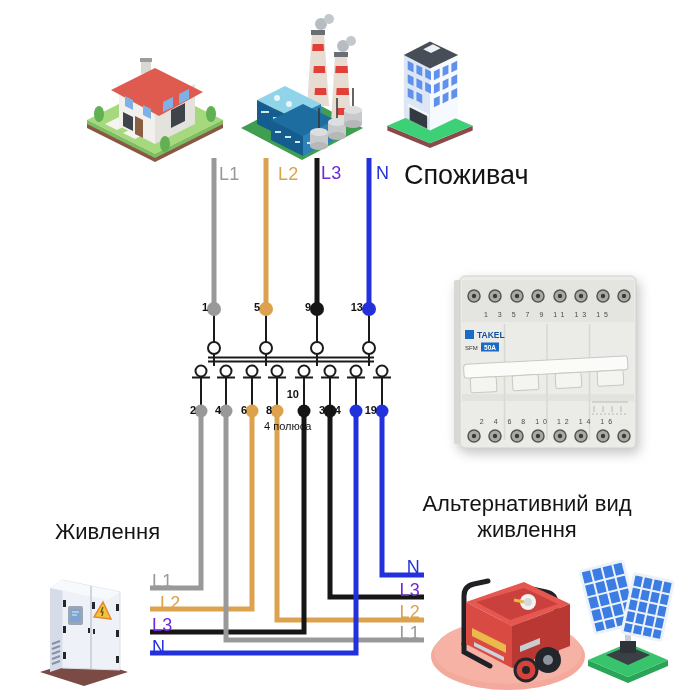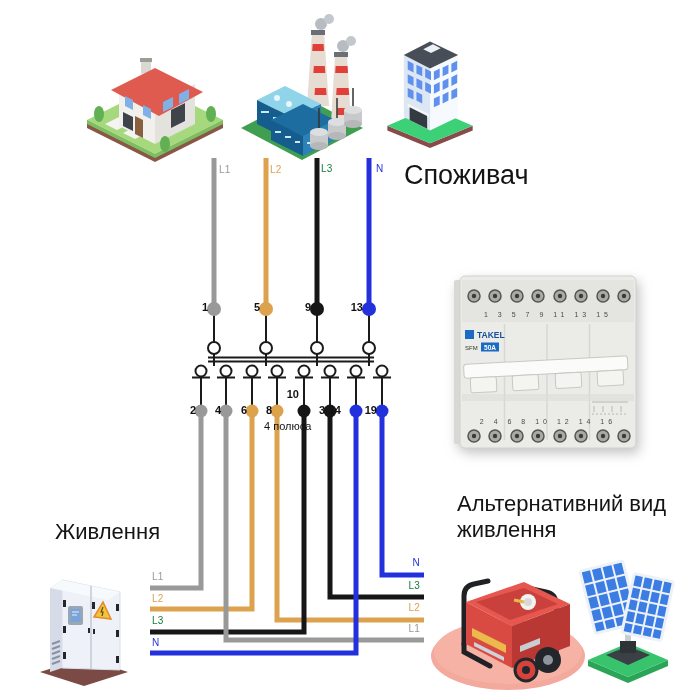--- a/index.html
+++ b/index.html
@@ -1,23 +1,23 @@
 <!DOCTYPE html>
 <html><head>
 <meta charset="utf-8">
 <style>
   html,body{margin:0;padding:0;background:#fff;}
   #canvas{position:relative;width:700px;height:700px;background:#ffffff;overflow:hidden;
           font-family:"Liberation Sans",sans-serif;}
   .abs{position:absolute;}
   .lbl{position:absolute;font-family:"Liberation Sans",sans-serif;white-space:nowrap;}
-  .ph{font-size:10px;font-weight:500;letter-spacing:.2px;}
+  .ph{font-size:18px;font-weight:500;letter-spacing:.2px;}
   .num{font-size:11px;font-weight:700;color:#111;transform:translateX(-100%);}
   .ralign{transform:translateX(-100%);}
-  .c-l1{color:#999999;} .c-l2{color:#dca24d;} .c-l3{color:#15803d;} .c-n{color:#2231dc;}
+  .c-l1{color:#999999;} .c-l2{color:#dca24d;padding-left:8px;} .c-l3{color:#6d28d9;} .c-n{color:#2231dc;}
   .title{font-size:22px;font-weight:500;color:#141414;}
   .poles{font-size:11px;font-weight:400;color:#141414;}
   .device-svg{filter:drop-shadow(3px 5px 6px rgba(90,90,90,.35));}
   svg{display:block;}
 </style>
 </head>
 <body>
 
 <div id="canvas">
 
@@ -241,21 +241,21 @@
     <rect x="38" y="58" width="15" height="19" rx="2" fill="#9aa6b5"></rect>
     <rect x="40.5" y="61" width="10" height="13" rx="1" fill="#7ba3d6"></rect>
     <path d="M42,64 h7 M42,67 h5" stroke="#e6eefa" stroke-width="1"></path>
     <polygon points="73,54 81,71 64,69" fill="#f5c33b" stroke="#e28a2b" stroke-width="1.5"></polygon>
     <path d="M73,59 l-2,5 h2 l-1,4" stroke="#5a4a12" stroke-width="1.2" fill="none"></path>
     <g stroke="#8892a2" stroke-width="2">
       <path d="M22,96 L30,93 M22,101 L30,98 M22,106 L30,103 M22,111 L30,108 M22,116 L30,113"></path>
     </g>
   </svg>
 
-  <div class="abs" style="left:457px;top:491px;width:232px;line-height:26px">
+  <div class="abs" style="left:411px;top:491px;width:232px;text-align:center;line-height:26px">
     <div class="title">Альтернативний вид</div>
     <div class="title">живлення</div>
   </div>
   <span class="lbl ph ralign c-n" style="left:420px;top:557px">N</span>
   <span class="lbl ph ralign c-l3" style="left:420px;top:580px">L3</span>
   <span class="lbl ph ralign c-l2" style="left:420px;top:602px">L2</span>
   <span class="lbl ph ralign c-l1" style="left:420px;top:623px">L1</span>
 
   <svg class="abs" style="left:428px;top:550px" width="160" height="142" viewBox="0 0 160 142">
     <ellipse cx="80" cy="106" rx="77" ry="34" fill="#f3a99c"></ellipse>

